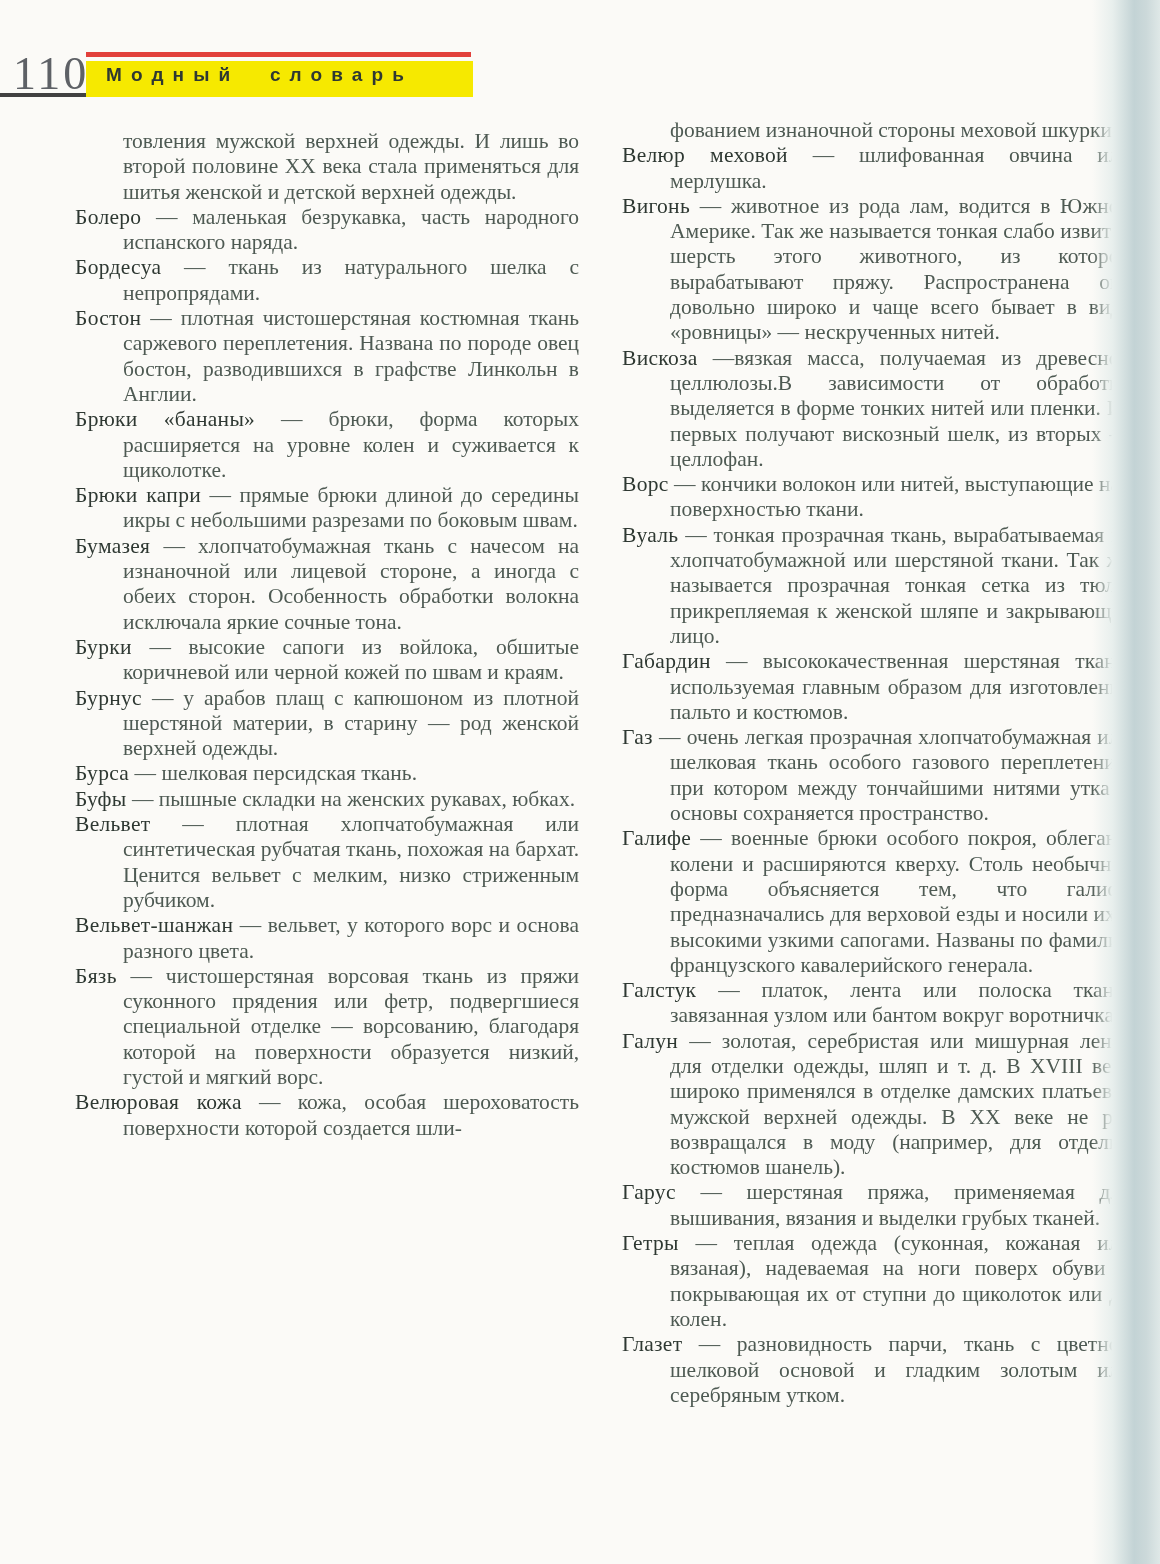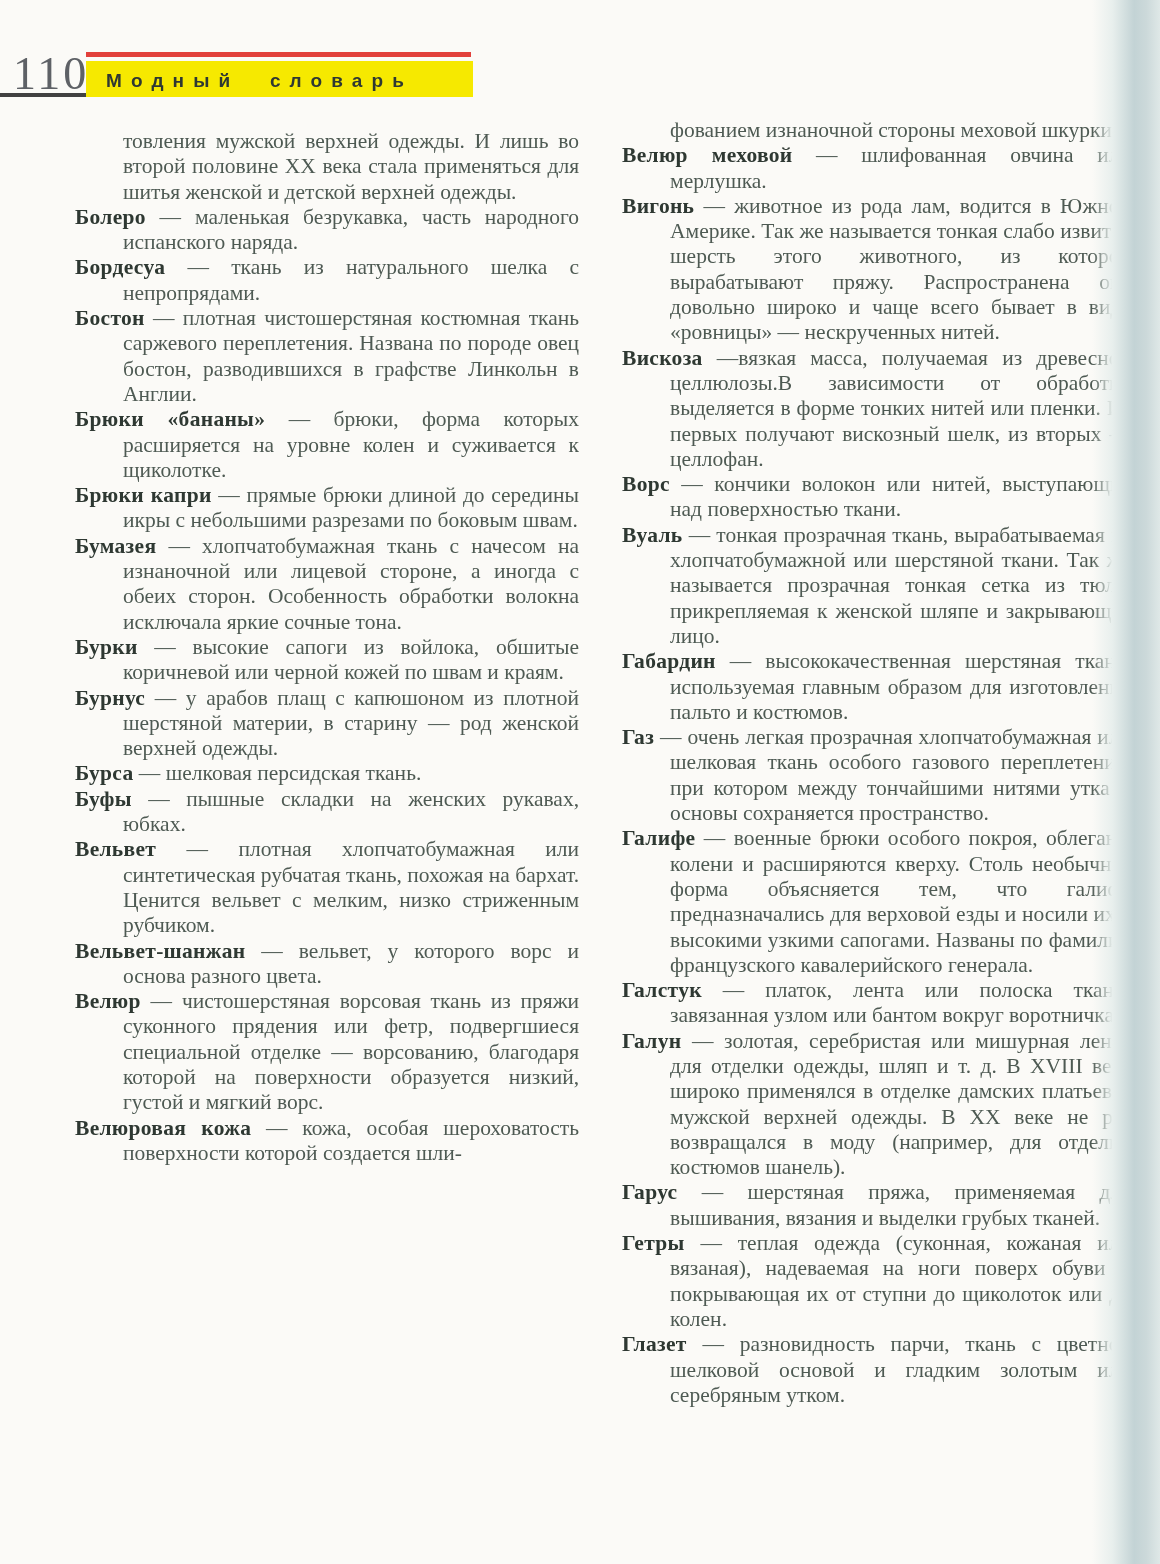--- a/index.html
+++ b/index.html
@@ -44,21 +44,20 @@
     left: 86px; top: 52px;
     width: 385px; height: 5px;
     background: var(--rule_red, #e2403b);
   }
   .banner {
     position: absolute;
     left: 86px; top: 61px;
     width: 387px; height: 36px;
     background: var(--banner_yellow, #f6e900);
     display: flex;
-    align-items: center;
   }
   .banner-title {
     font-family: "Liberation Sans", sans-serif;
     font-weight: bold;
     font-size: 19px;
     color: var(--term_text, #383c40);
     letter-spacing: 0.48em;
     word-spacing: 0.85em;
     padding-left: 20px;
     padding-top: 3px;
@@ -81,21 +80,21 @@
   .col.left  { width: 510px; padding-top: 11px; }
   .col.right { width: 515px; }
   .entry {
     margin: 0;
     padding-left: 48px;
     text-indent: -48px;
   }
   .entry.cont { text-indent: 0; }
   .entry b {
     color: var(--term_text, #2e3832);
-    font-weight: bold;
+    font-weight: normal;
     letter-spacing: 0.3px;
   }
 </style>
 </head>
 <body>
 
 <div class="page">
 
   <div class="pageno">110</div>
   <div class="pageno-rule"></div>
@@ -113,21 +112,21 @@
         <p class="entry"><b>Бостон</b> — плотная чистошерстяная костюмная ткань саржевого переплетения. Названа по породе овец бостон, разводившихся в графстве Линкольн в Англии.</p>
         <p class="entry"><b>Брюки «бананы»</b> — брюки, форма которых расширяется на уровне колен и суживается к щиколотке.</p>
         <p class="entry"><b>Брюки капри</b> — прямые брюки длиной до середины икры с небольшими разрезами по боковым швам.</p>
         <p class="entry"><b>Бумазея</b> — хлопчатобумажная ткань с начесом на изнаночной или лицевой стороне, а иногда с обеих сторон. Особенность обработки волокна исключала яркие сочные тона.</p>
         <p class="entry"><b>Бурки</b> — высокие сапоги из войлока, обшитые коричневой или черной кожей по швам и краям.</p>
         <p class="entry"><b>Бурнус</b> — у арабов плащ с капюшоном из плотной шерстяной материи, в старину — род женской верхней одежды.</p>
         <p class="entry"><b>Бурса</b> — шелковая персидская ткань.</p>
         <p class="entry"><b>Буфы</b> — пышные складки на женских рукавах, юбках.</p>
         <p class="entry"><b>Вельвет</b> — плотная хлопчатобумажная или синтетическая рубчатая ткань, похожая на бархат. Ценится вельвет с мелким, низко стриженным рубчиком.</p>
         <p class="entry"><b>Вельвет-шанжан</b> — вельвет, у которого ворс и основа разного цвета.</p>
-        <p class="entry"><b>Велюр</b> — чистошерстяная ворсовая ткань из пряжи суконного прядения или фетр, подвергшиеся специальной отделке — ворсованию, благодаря которой на поверхности образуется низкий, густой и мягкий ворс.</p>
+        <p class="entry"><b>Бязь</b> — чистошерстяная ворсовая ткань из пряжи суконного прядения или фетр, подвергшиеся специальной отделке — ворсованию, благодаря которой на поверхности образуется низкий, густой и мягкий ворс.</p>
         <p class="entry"><b>Велюровая кожа</b> — кожа, особая шероховатость поверхности которой создается шли-</p>
       </div>
     <div class="col right">
         <p class="entry cont">фованием изнаночной стороны меховой шкурки.</p>
         <p class="entry"><b>Велюр меховой</b> — шлифованная овчина или мерлушка.</p>
         <p class="entry"><b>Вигонь</b> — животное из рода лам, водится в Южной Америке. Так же называется тонкая слабо извитая шерсть этого животного, из которой вырабатывают пряжу. Распространена она довольно широко и чаще всего бывает в виде «ровницы» — нескрученных нитей.</p>
         <p class="entry"><b>Вискоза</b> —вязкая масса, получаемая из древесной целлюлозы.В зависимости от обработки выделяется в форме тонких нитей или пленки. Из первых получают вискозный шелк, из вторых — целлофан.</p>
         <p class="entry"><b>Ворс</b> — кончики волокон или нитей, выступающие над поверхностью ткани.</p>
         <p class="entry"><b>Вуаль</b> — тонкая прозрачная ткань, вырабатываемая из хлопчатобумажной или шерстяной ткани. Так же называется прозрачная тонкая сетка из тюля, прикрепляемая к женской шляпе и закрывающая лицо.</p>
         <p class="entry"><b>Габардин</b> — высококачественная шерстяная ткань, используемая главным образом для изготовления пальто и костюмов.</p>

